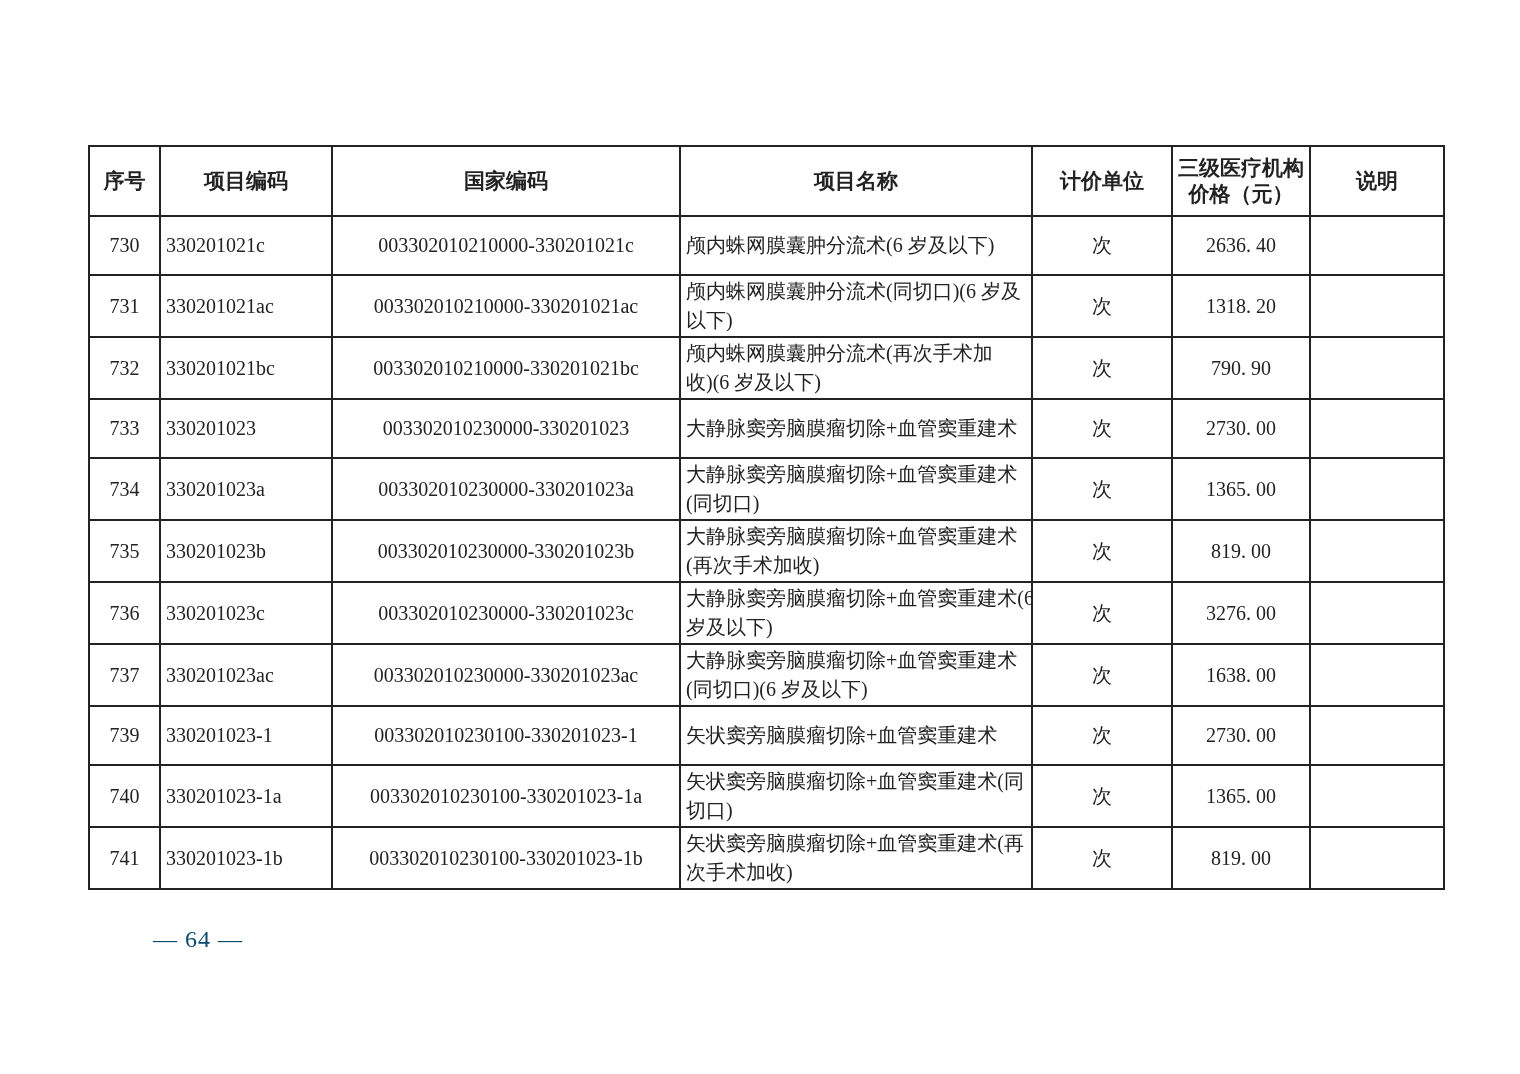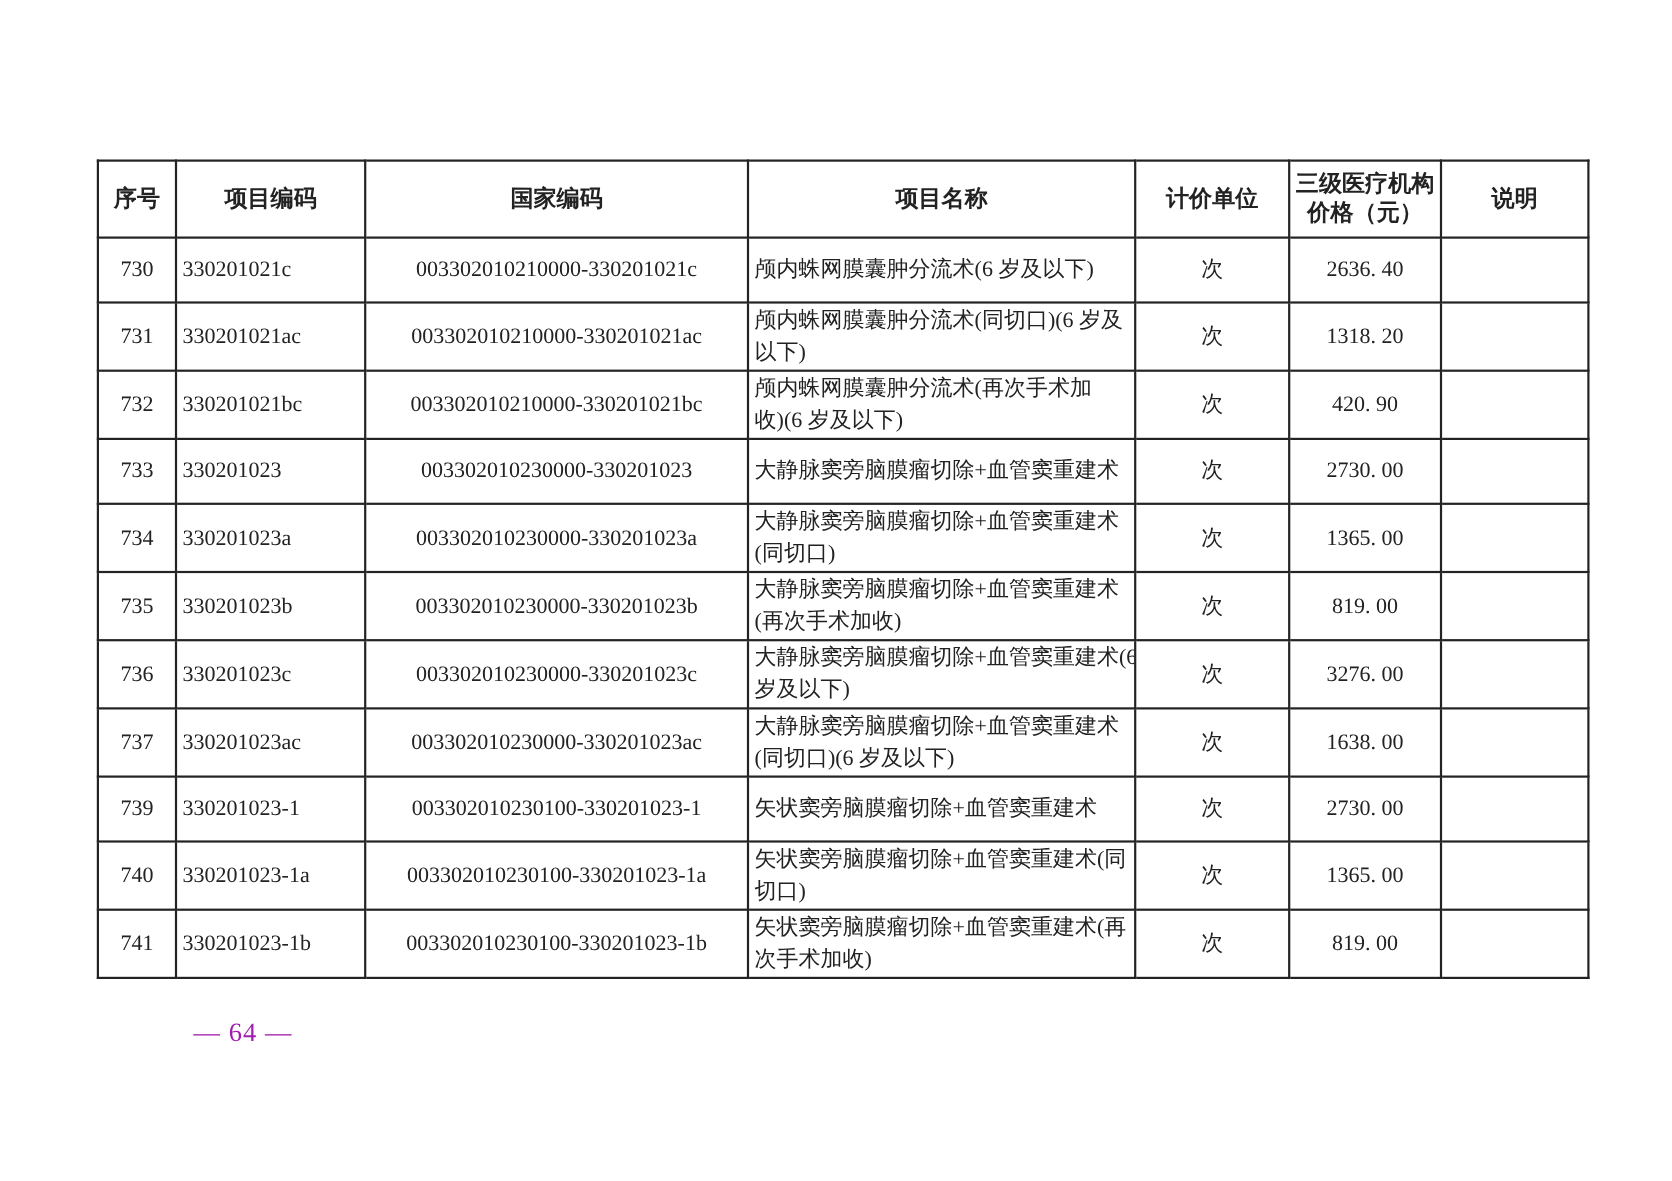--- a/index.html
+++ b/index.html
@@ -52,22 +52,21 @@
   td.c-unit  { text-align: center; }
   td.c-price { text-align: center; }
   td.c-note  { text-align: center; }
   .page-number {
     position: absolute;
     left: 153px;
     top: 926px;
     font-size: 24px;
     letter-spacing: 1px;
     white-space: pre;
-    color: #a21caf;
-    margin-left: 23px;
+    color: #0c4a6e;
   }
 </style>
 </head>
 <body>
 
 <div class="page">
 
   <table class="price-table">
     <colgroup>
       <col style="width:71px">
@@ -110,21 +109,21 @@
         <td class="c-price">1318. 20</td>
         <td class="c-note"></td>
       </tr>
       <tr>
         <td class="c-seq">732</td>
         <td class="c-code">330201021bc</td>
         <td class="c-nat">003302010210000-330201021bc</td>
         <td class="c-name">颅内蛛网膜囊肿分流术(再次手术加
 收)(6 岁及以下)</td>
         <td class="c-unit">次</td>
-        <td class="c-price">420. 90</td>
+        <td class="c-price">790. 90</td>
         <td class="c-note"></td>
       </tr>
       <tr>
         <td class="c-seq">733</td>
         <td class="c-code">330201023</td>
         <td class="c-nat">003302010230000-330201023</td>
         <td class="c-name">大静脉窦旁脑膜瘤切除+血管窦重建术</td>
         <td class="c-unit">次</td>
         <td class="c-price">2730. 00</td>
         <td class="c-note"></td>

